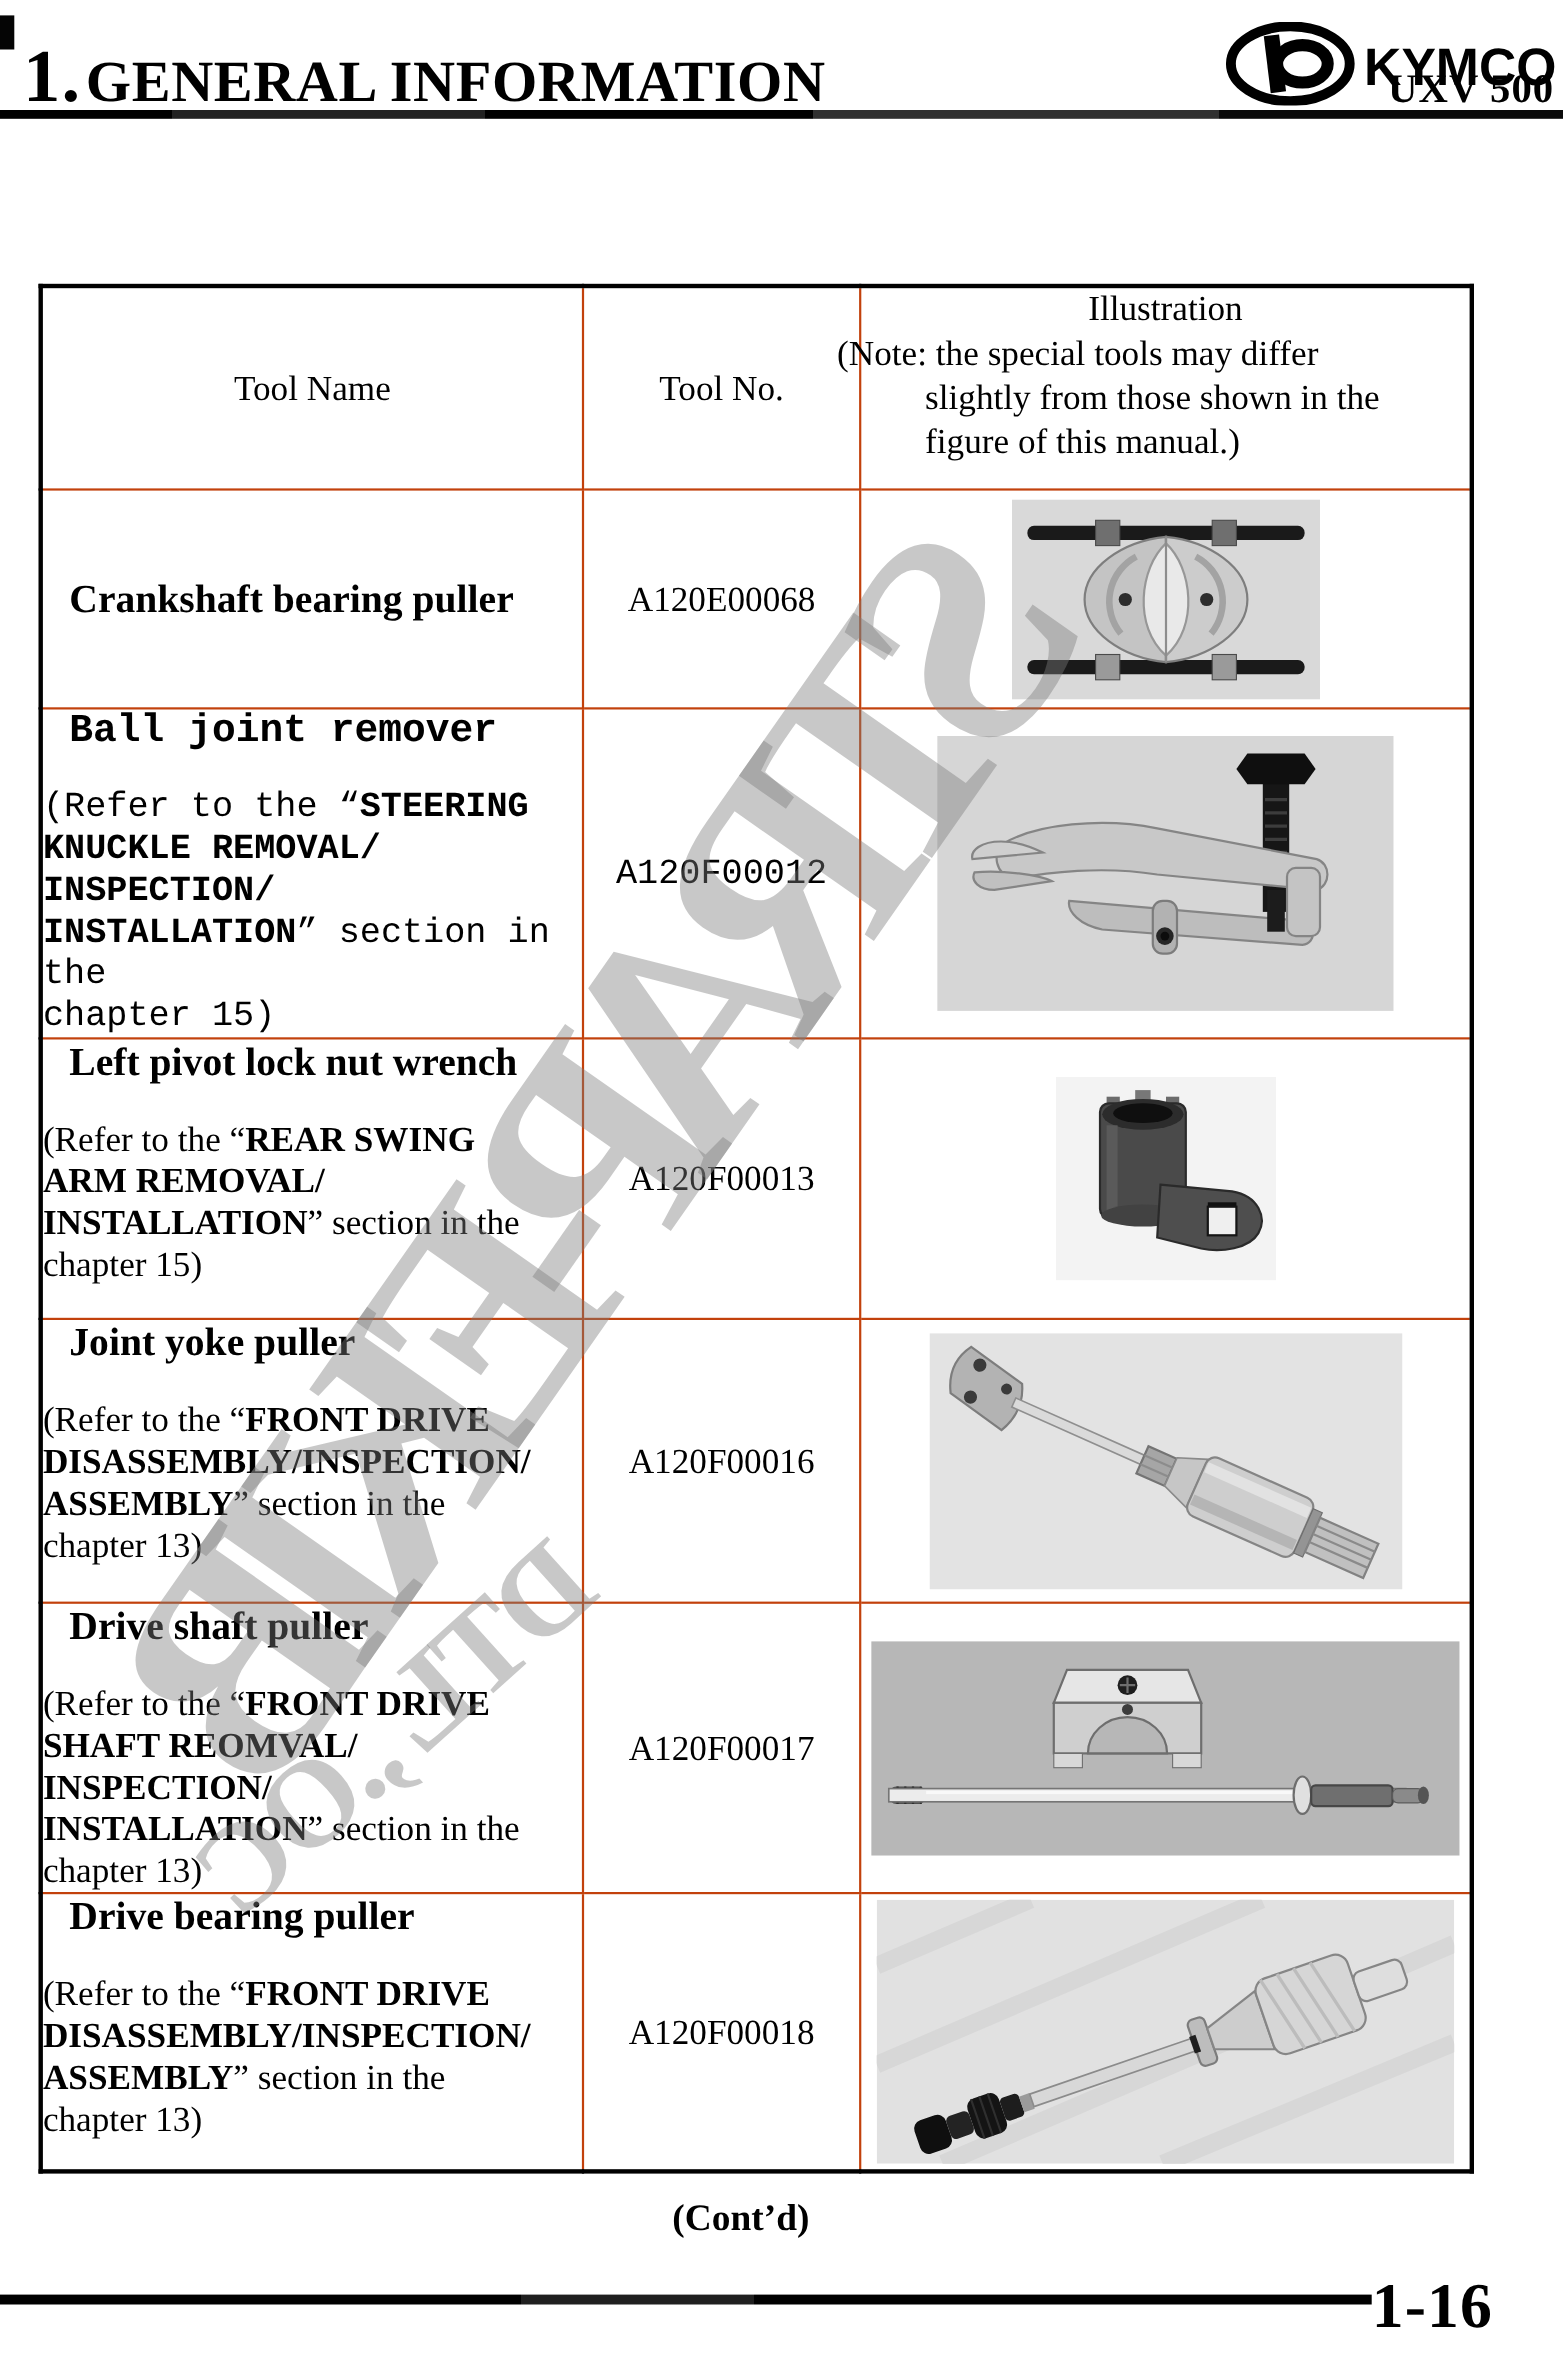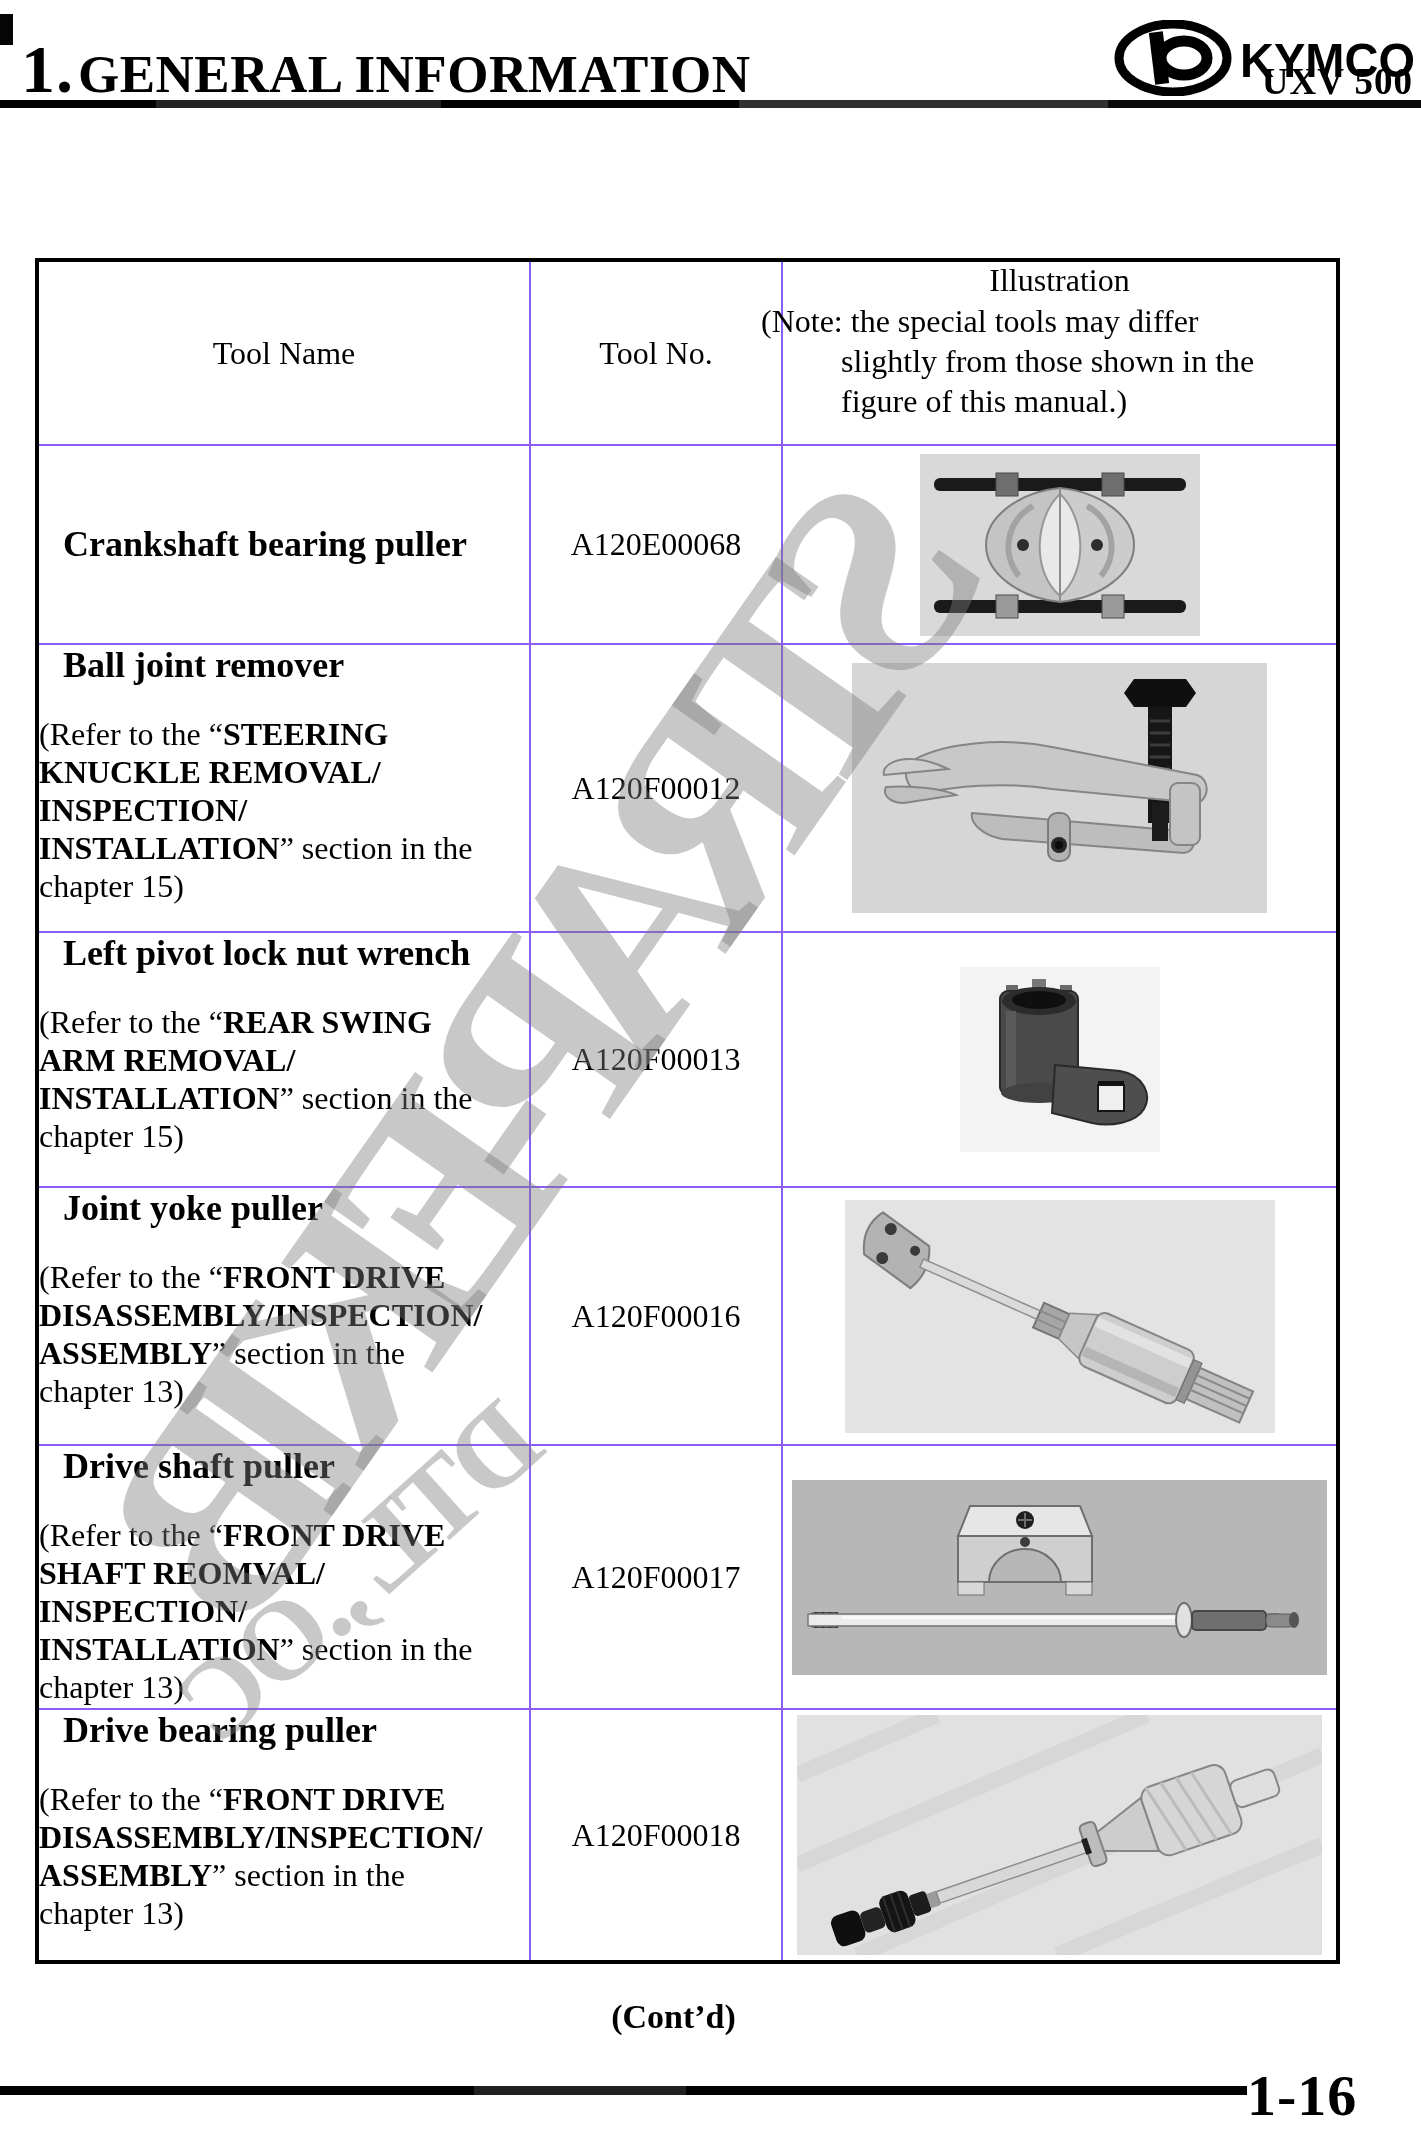--- a/index.html
+++ b/index.html
@@ -43,32 +43,32 @@
     left:360px; top:1570px; font-size:112px; letter-spacing:-0.04em;
     transform:translate(-50%,-50%) rotate(-42deg) scaleX(-1);
   }
 
   
   table.tools {
     position:absolute; left:35px; top:258px;
     width:1301px; border-collapse:collapse; table-layout:fixed;
     border:4px solid #000;
   }
-  table.tools th, table.tools td { border:2px solid #8b5cf6; padding:0; }
+  table.tools th, table.tools td { border:2px solid #c2410c; padding:0; }
   thead tr { height:185px; }
   th { font-weight:normal; font-size:32px; vertical-align:middle; }
   th.illus-h { vertical-align:top; padding-top:8px; }
   .illus-title { text-align:center; font-size:32px; margin-bottom:2px; }
   .illus-note {
     font-size:32px; line-height:40px; text-align:left;
     white-space:pre-line;
     padding-left:58px; text-indent:-80px; padding-right:2px;
   }
   tbody tr:nth-child(1){ height:199px; }
-  tbody tr:nth-child(2){ height:288px; }
+  tbody tr:nth-child(2){ height:288px;font-family:Liberation Mono, monospace; }
   tbody tr:nth-child(3){ height:255px; }
   tbody tr:nth-child(4){ height:258px; }
   tbody tr:nth-child(5){ height:264px; }
   tbody tr:nth-child(6){ height:253px; }
 
   td.cell-name { vertical-align:top; padding:6px 8px 0 8px; }
   td.cell-name.centered { vertical-align:middle; }
   .tool-name { font-size:36px; font-weight:bold; line-height:1.12; white-space:nowrap;margin-left:24px; }
   .refer { margin-top:30px; font-size:32px; line-height:38px; white-space:pre-line; }
   .refer .bold { font-weight:bold; }

